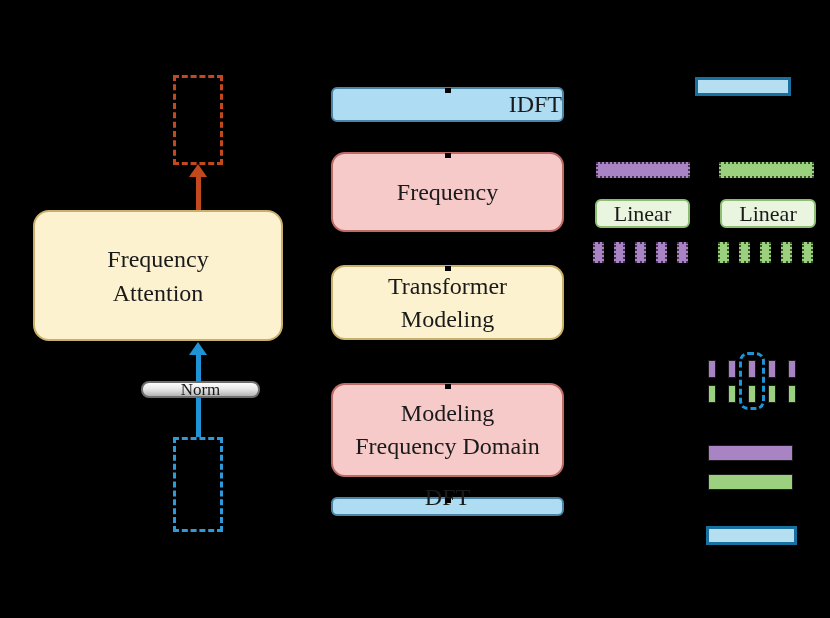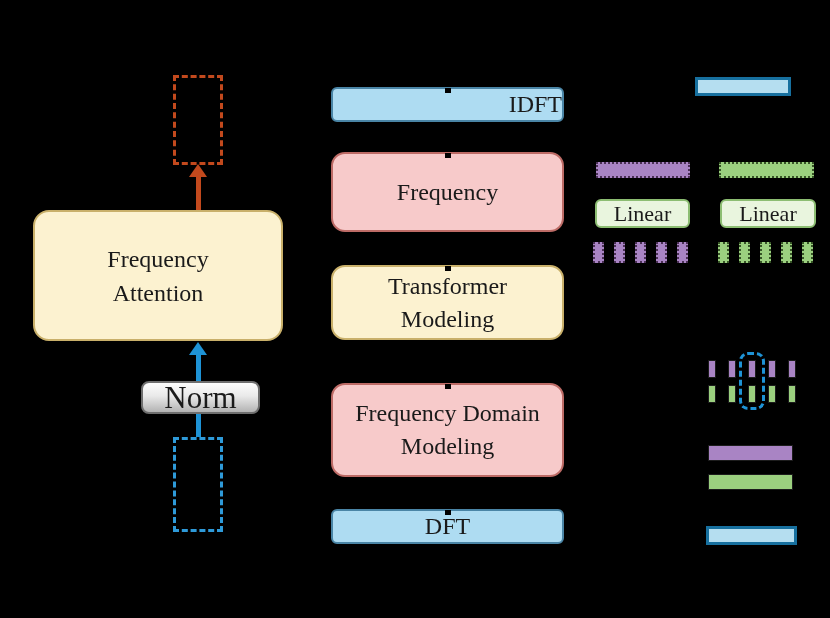--- a/index.html
+++ b/index.html
@@ -20,25 +20,25 @@
   .blue .arrow-line{background:#1e93d6;}
   .blue .arrow-head{border-bottom-color:#1e93d6;}
 
   .attention-box{
     left:33px;top:210px;width:250px;height:131px;
     background:#fcf2d0;border:2px solid #c9b06a;border-radius:16px;
     display:flex;flex-direction:column;align-items:center;justify-content:center;
     font-size:24px;line-height:34px;text-align:center;
   }
   .norm-box{
-    left:141px;top:381px;width:119px;height:33px;
+    left:141px;top:381px;width:119px;height:17px;
     background:linear-gradient(180deg,#fdfdfd 0%,#e9e9e9 45%,#b3b3b3 100%);
     border:2px solid #6e6e6e;border-radius:8px;
     display:flex;align-items:center;justify-content:center;
-    font-size:31px;z-index:3;
+    font-size:17px;z-index:3;
   }
 
   
   .pipe{
     left:331px;width:233px;display:flex;flex-direction:column;
     align-items:center;justify-content:center;text-align:center;font-size:24px;line-height:33px;
   }
   .pipe-blue{background:#aedcf2;border:2px solid #4a85a6;border-radius:6px;}
   .pipe-pink{background:#f7caca;border:2px solid #bd6b66;border-radius:14px;}
   .pipe-yellow{background:#fcf2d0;border:2px solid #c9b06a;border-radius:14px;}
@@ -104,25 +104,25 @@
   </div>
 
   <div class="abs pipe pipe-yellow" style="top:265px;height:75px;align-items:center;">
     <div class="stub"></div>
     <span>Transformer</span>
     <span>Modeling</span>
   </div>
 
   <div class="abs pipe pipe-pink" style="top:383px;height:94px;">
     <div class="stub"></div>
+    <span>Modeling</span>
     <span>Frequency Domain</span>
-    <span>Modeling</span>
   </div>
 
-  <div class="abs pipe pipe-blue" style="top:509px;height:35px;">
+  <div class="abs pipe pipe-blue" style="top:497px;height:19px;justify-content:flex-end;">
     <div class="stub"></div>
     <span>DFT</span>
   </div>
 
   <div class="abs io-bar" style="left:695px;top:77px;width:96px;height:19px;"></div>
 
   <div class="abs strip purple-fill dotted-purple" style="left:596px;top:162px;width:94px;"></div>
   <div class="abs strip green-fill dotted-green" style="left:719px;top:162px;width:95px;"></div>
 
   <div class="abs linear-box" style="left:595px;top:199px;">

